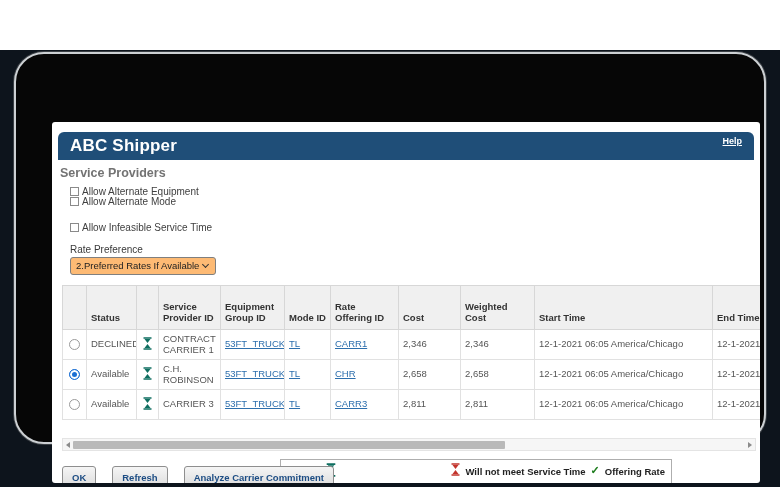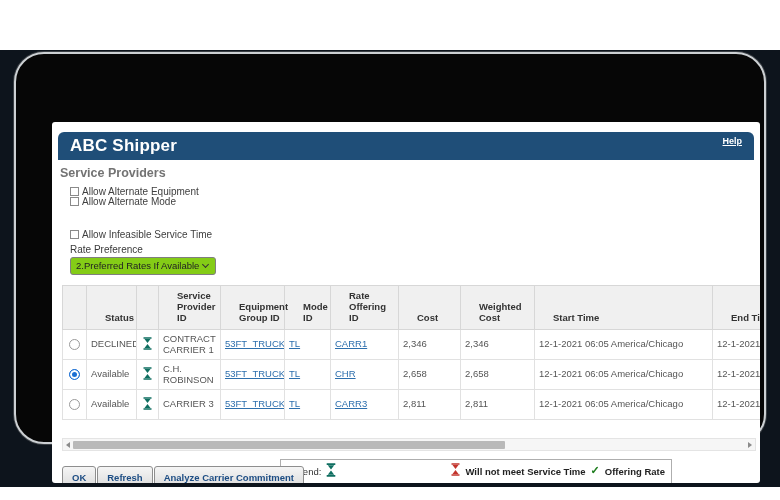--- a/index.html
+++ b/index.html
@@ -30,31 +30,31 @@
   .page-heading { position:absolute; left:8px; top:44px; font-size:12.5px; font-weight:bold;
                   color:#737373; }
 
   
   .opt-row { position:absolute; left:18px; height:12px; font-size:10px; color:#404040;
              display:flex; align-items:center; }
   .cb { display:inline-block; width:9px; height:9px; border:1px solid #8a8a8a; background:#fff;
         margin-right:3px; flex:none; }
   .rate-label { position:absolute; left:18px; top:122px; font-size:10px; color:#3a3a3a; }
   .select { position:absolute; left:18px; top:135px; width:146px; height:18px;
-            border:1px solid #7f7f7f; border-radius:3px; background:#84cc16; cursor:pointer; }
+            border:1px solid #7f7f7f; border-radius:3px; background:#fdba74; cursor:pointer; }
   .select .val { position:absolute; left:5px; top:0; line-height:16px; font-size:9.5px; color:#222;
                  white-space:nowrap; }
   .chev { position:absolute; right:7px; top:4px; width:5px; height:5px;
           border-right:1.5px solid #333; border-bottom:1.5px solid #333; transform:rotate(45deg); }
 
   
   .tbl-wrap { position:absolute; left:10px; top:163px; width:720px; }
   table { border-collapse:collapse; table-layout:fixed; width:720px; font-size:9.5px; }
   th { background:#f0f0f0; border:1px solid #d7d7d7; color:#333; font-weight:bold;
-       text-align:left; vertical-align:bottom; padding:3px 4px 5px 18px; height:44px;
+       text-align:left; vertical-align:bottom; padding:3px 4px 5px 4px; height:44px;
        line-height:1.15; }
   td { background:#fff; border:1px solid #e1e1e1; color:#555; padding:2px 4px; height:30px;
        vertical-align:middle; line-height:1.15; overflow:hidden; white-space:normal; }
   td.num, td.time { white-space:nowrap; }
   td.c { text-align:center; }
   a.cell-link { color:#2d6fad; text-decoration:underline; cursor:pointer; }
   .radio { display:inline-block; width:11px; height:11px; border:1px solid #9a9a9a;
            border-radius:50%; background:#fff; cursor:pointer; vertical-align:middle; }
   .radio.checked { background:#1a6fd4; border-color:#1a6fd4; box-shadow:inset 0 0 0 2px #fff; }
   .hg { color:#0e6e60; display:inline-block; line-height:0; }
@@ -64,21 +64,21 @@
   .hscroll { position:absolute; left:10px; top:316px; width:694px; height:13px;
              background:#f6f6f6; border:1px solid #e4e4e4; }
   .hthumb { position:absolute; left:10px; top:1.5px; width:432px; height:8px;
             background:#b9b9b9; border-radius:1px; cursor:pointer; }
   .tri { position:absolute; top:3px; width:0; height:0; cursor:pointer;
          border-top:3.5px solid transparent; border-bottom:3.5px solid transparent; }
   .tri.l { left:3px; border-right:4px solid #8b8b8b; }
   .tri.r { right:3px; border-left:4px solid #8b8b8b; }
 
   
-  .toolbar { position:absolute; left:10px; top:344px; display:flex; gap:1px; }
+  .toolbar { position:absolute; left:10px; top:344px; display:flex; gap:16px; }
   .btn { height:22px; padding:3px 9px; font-size:9.5px; font-weight:bold; color:#1d4d84;
          background:linear-gradient(#f5f5f5,#dcdcdc); border:1px solid #8e8e8e;
          border-radius:3px; cursor:pointer; white-space:nowrap;
          font-family:"Liberation Sans", sans-serif; }
   .legend { position:absolute; left:228px; top:337px; width:392px; height:40px;
             border:1px solid #aeaeae; background:#fff; display:flex; align-items:flex-start;
             gap:5px; padding:3px 6px; font-size:9.5px; color:#333; }
   .legend .lbl { padding-top:3px; }
   .legend .sp { flex:1; }
   .legend b { font-weight:bold; color:#222; padding-top:3px; }
@@ -101,21 +101,21 @@
       <div class="page-heading">Service Providers</div>
 
       <div class="opt-row" style="top:63px;">
         <span class="cb"></span>
         <span>Allow Alternate Equipment</span>
       </div>
       <div class="opt-row" style="top:73px;">
         <span class="cb"></span>
         <span>Allow Alternate Mode</span>
       </div>
-      <div class="opt-row" style="top:106px;">
+      <div class="opt-row" style="top:99px;">
         <span class="cb"></span>
         <span>Allow Infeasible Service Time</span>
       </div>
 
       <div class="rate-label">Rate Preference</div>
       <div class="select">
         <span class="val">2.Preferred Rates If Available</span>
         <span class="chev"></span>
       </div>
 

